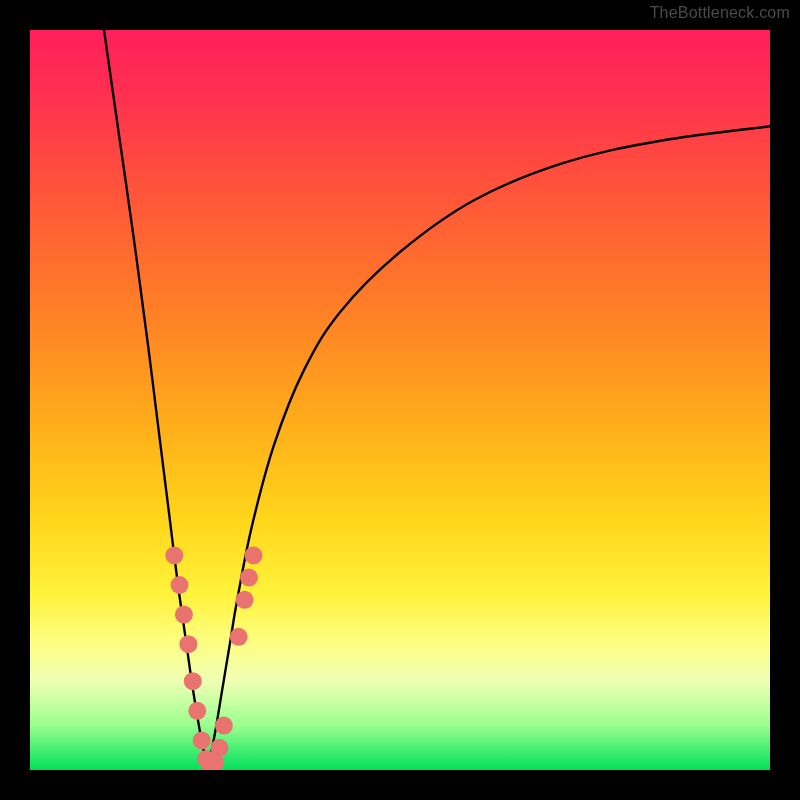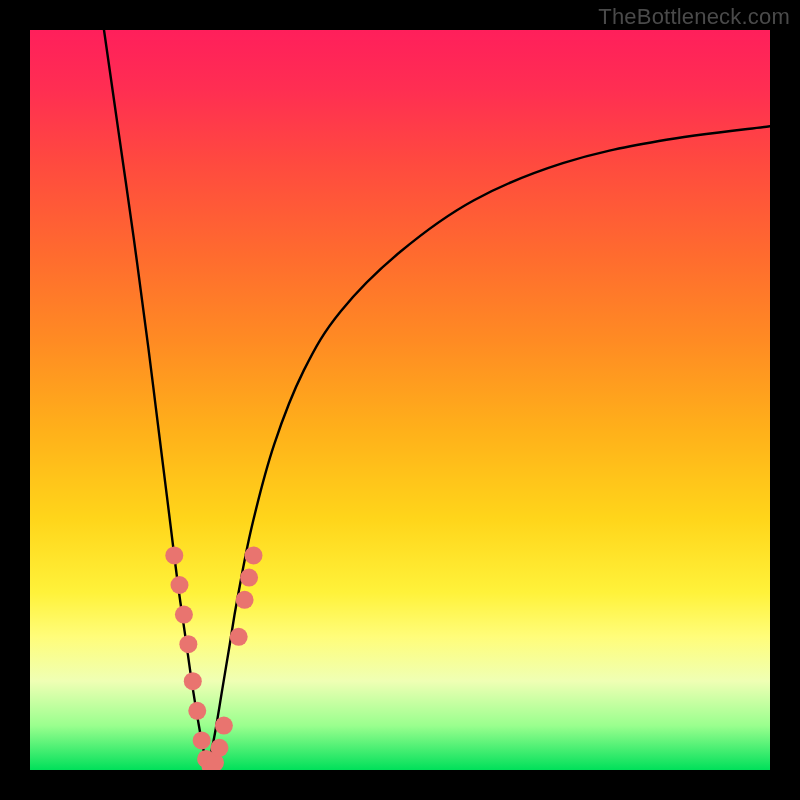--- a/index.html
+++ b/index.html
@@ -38,21 +38,21 @@
       #efffb4 88%,
       #9aff8e 94%,
       #00e05a 100%
     );
   }
   .watermark {
     position: absolute;
     top: 4px;
     right: 10px;
     color: #4a4a4a;
-    font-size: 22px;
+    font-size: 16px;
     font-weight: 500;
     letter-spacing: 0.2px;
     user-select: none;
   }
   svg.curves {
     position: absolute;
     left: 0;
     top: 0;
     width: 740px;
     height: 740px;

